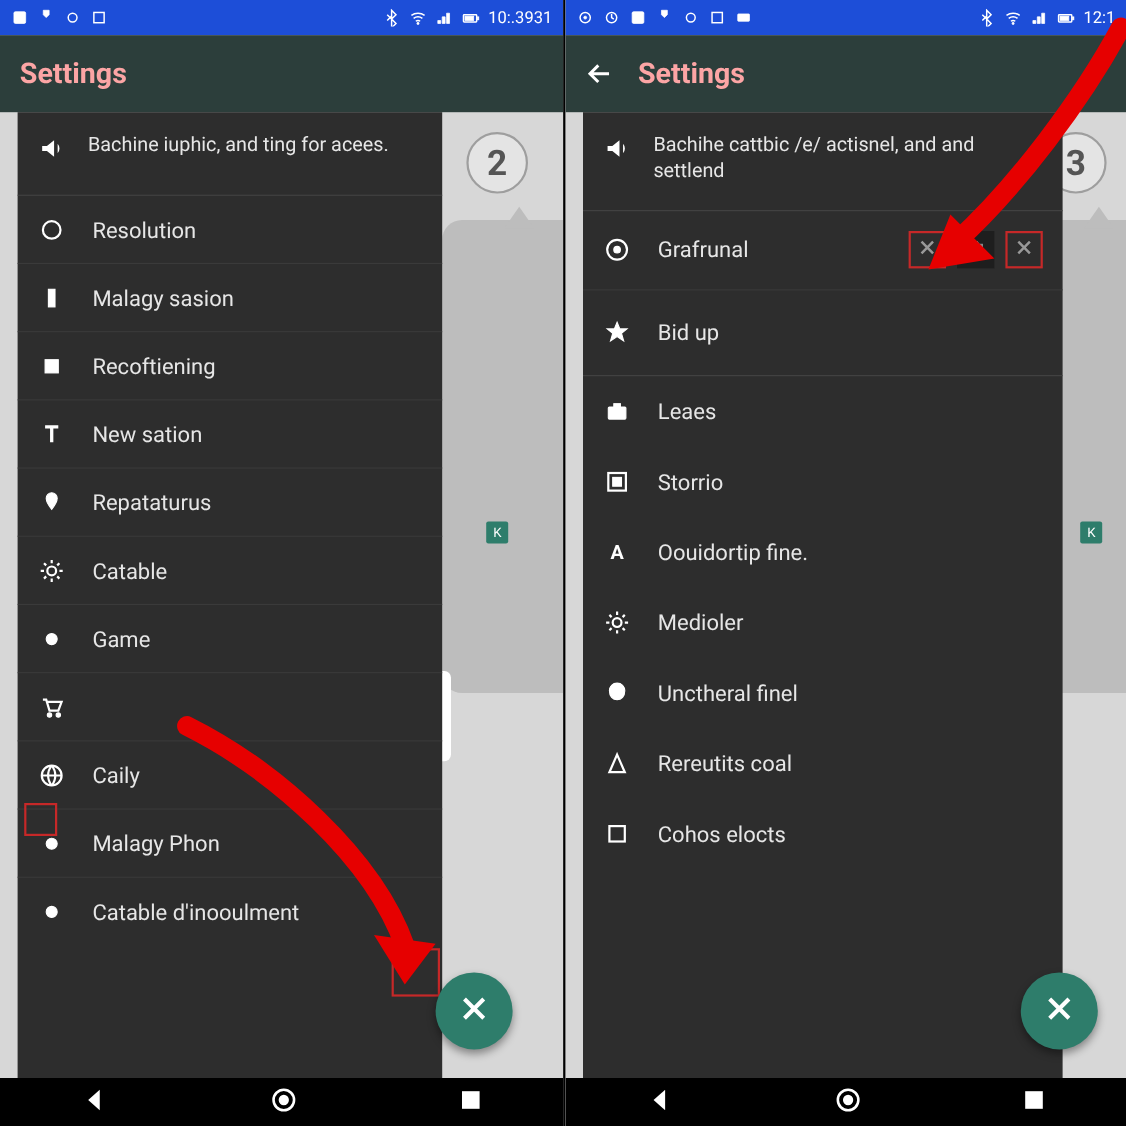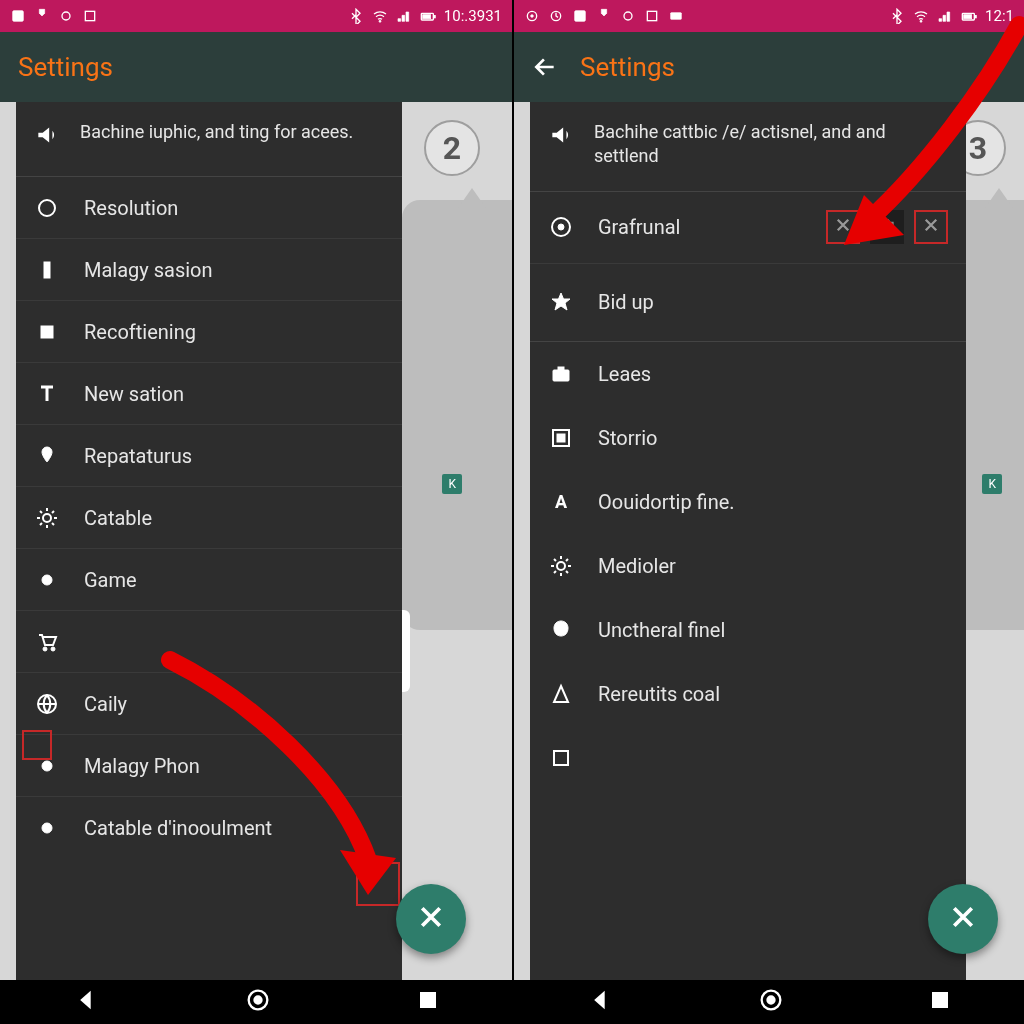--- a/index.html
+++ b/index.html
@@ -3,33 +3,33 @@
 <meta charset="utf-8">
 <style>
   * { margin: 0; padding: 0; box-sizing: border-box; font-family: Roboto, Arial, sans-serif; -webkit-font-smoothing: antialiased; }
   html, body { width: 1024px; height: 1024px; background: #111; overflow: hidden; }
   .stage { display: flex; width: 1024px; height: 1024px; }
   .phone { position: relative; width: 512px; height: 1024px; background: #d7d7d7; overflow: hidden; }
   .phone + .phone { border-left: 2px solid #000; }
 
   
   .statusbar {
-    height: 32px; background: #be185d; color: #fff;
+    height: 32px; background: #1d4ed8; color: #fff;
     display: flex; align-items: center; justify-content: space-between;
     padding: 0 10px; font-size: 15px;
   }
   .statusbar .left, .statusbar .right { display: flex; align-items: center; gap: 8px; }
   .sb-icon { width: 16px; height: 16px; display:inline-flex; align-items:center; justify-content:center; }
   .sb-icon svg { width: 16px; height: 16px; fill: #fff; stroke: #fff; }
 
   
   .titlebar {
-    height: 70px; background: #2c3e3b; color: #f97316;
+    height: 70px; background: #2c3e3b; color: #fca5a5;
     display: flex; align-items: center; padding: 0 18px; gap: 22px;
-    font-size: 26px; font-weight: 400;
+    font-size: 26px; font-weight: 700;
   }
   .back-arrow { width: 26px; height: 26px; }
   .back-arrow svg { stroke: #fff; fill: none; stroke-width: 2.5; }
 
   
   .drawer {
     position: absolute; top: 102px; left: 16px; bottom: 44px;
     background: #2d2d2d; color: #e6e6e6;
   }
   .phone.left .drawer { width: 386px; }
@@ -488,20 +488,21 @@
             </svg>
           </span>
         <span class="lbl">Rereutits coal</span>
       </div>
       <div class="item noborder">
         <span class="ic">
             <svg viewBox="0 0 24 24">
               <rect x="5" y="5" width="14" height="14" fill="none" stroke-width="2"></rect>
             </svg>
           </span>
+        <span class="lbl">Cohos elocts</span>
       </div>
     </div>
 
     <div class="fab">
       <span><svg viewBox="0 0 24 24">
             <path d="M5 5l14 14M19 5L5 19"></path>
           </svg></span>
     </div>
 
     <div class="arrow" style="right:-10px; top:20px; width:220px; height:260px;">

